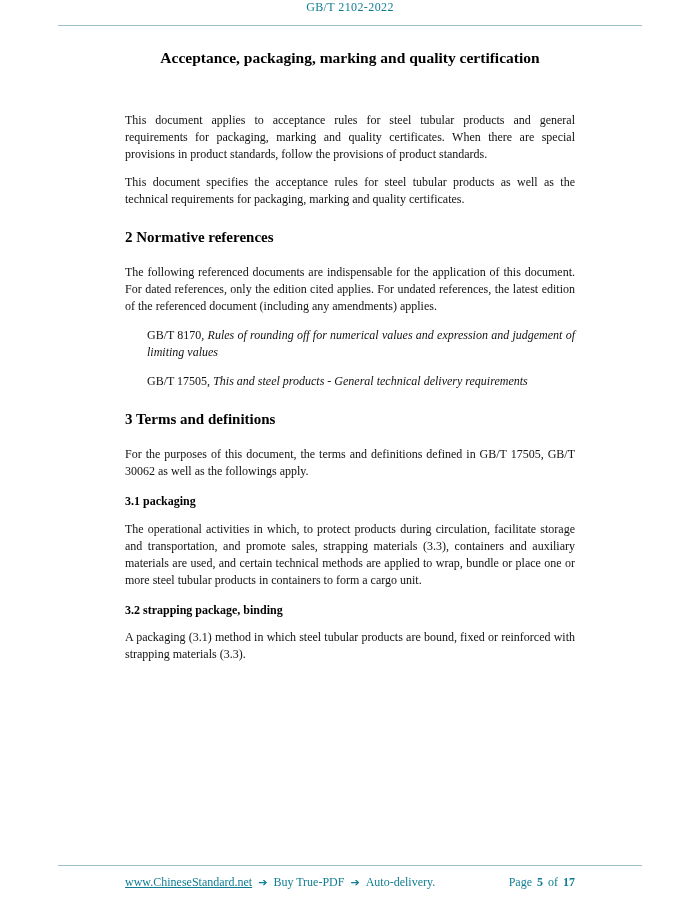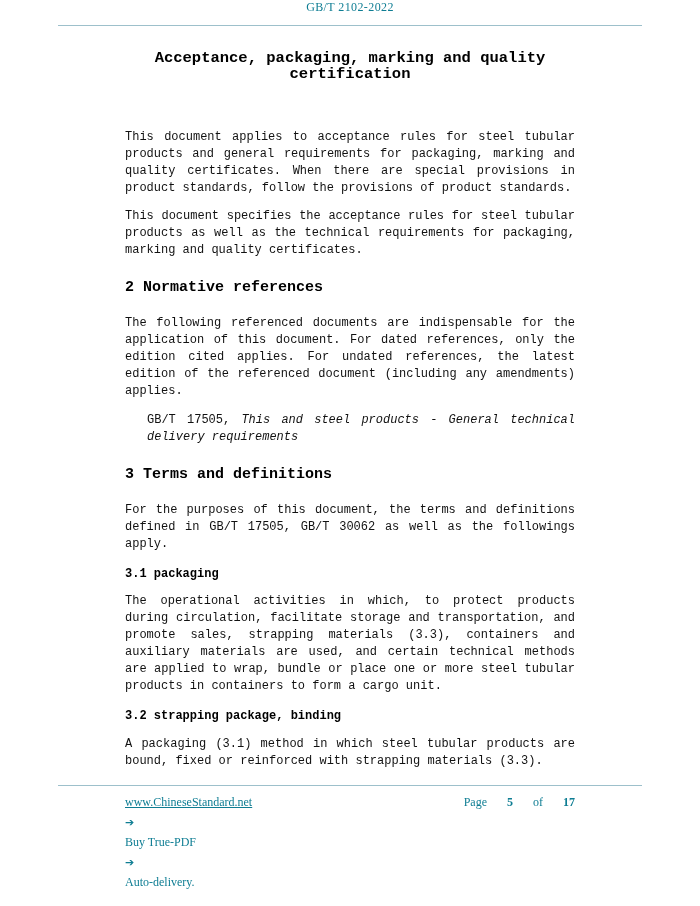--- a/index.html
+++ b/index.html
@@ -22,21 +22,21 @@
     color: var(--accent, #0e7d93);
     font-size: 12px;
     letter-spacing: 0.4px;
   }
   .rule {
     border: none;
     border-top: 1px solid var(--rule, #9dc0cb);
     margin: 10px 58px 0 58px;
   }
   
-  .content { padding: 0 125px; flex: 1 1 auto; overflow: hidden; font-family: Liberation Mono, monospace; }
+  .content { padding: 0 125px; flex: 1 1 auto; overflow: hidden; }
   .doc-title {
     margin-top: 24px;
     margin-bottom: 46px;
     text-align: center;
     font-size: 15.5px;
     font-weight: bold;
     color: #000;
   }
   .title-line { display: block; line-height: 1.05; }
   .title-line + .title-line { margin-top: 20px; }
@@ -76,28 +76,28 @@
   .footer { margin-top: auto; padding-bottom: 16px; }
   .footer .rule { margin-bottom: 9px; }
   .footer-row {
     padding: 0 125px;
     display: flex;
     justify-content: space-between;
     align-items: baseline;
     color: var(--accent, #0e7d93);
     font-size: 12px;
   }
-  .footer-left { display: flex; gap: 6px; align-items: baseline; flex-direction: column; }
+  .footer-left { display: flex; gap: 6px; align-items: baseline; }
   .footer-link {
     color: var(--accent, #0e7d93);
     text-decoration: underline;
     cursor: pointer;
   }
   .footer-arrow { font-family: "DejaVu Sans", sans-serif; font-size: 11px; }
-  .footer-right { display: flex; gap: 20px; align-items: flex-end; }
+  .footer-right { display: flex; gap: 5px; align-items: flex-end; }
   .footer-right .num { font-weight: bold; }
 </style>
 </head>
 <body>
 
 <div class="page">
 
   <div class="header">
     <div class="header-text">GB/T 2102-2022</div>
     <hr class="rule">
@@ -108,20 +108,24 @@
     <h1 class="doc-title">
       <span class="title-line">Acceptance, packaging, marking and quality certification</span>
     </h1>
 
     <p class="para">This document applies to acceptance rules for steel tubular products and general requirements for packaging, marking and quality certificates. When there are special provisions in product standards, follow the provisions of product standards.</p>
     <p class="para">This document specifies the acceptance rules for steel tubular products as well as the technical requirements for packaging, marking and quality certificates.</p>
 
     <h2 class="sec">2 Normative references</h2>
     <p class="para intro">The following referenced documents are indispensable for the application of this document. For dated references, only the edition cited applies. For undated references, the latest edition of the referenced document (including any amendments) applies.</p>
 
+    <p class="ref">
+      <span>GB/T 8170,</span>
+      <i>Rules of rounding off for numerical values and expression and judgement of limiting values</i>
+    </p>
     <p class="ref">
       <span>GB/T 17505,</span>
       <i>This and steel products - General technical delivery requirements</i>
     </p>
 
     <h2 class="sec">3 Terms and definitions</h2>
     <p class="para">For the purposes of this document, the terms and definitions defined in GB/T 17505, GB/T 30062 as well as the followings apply.</p>
 
     <h3 class="term-label">3.1 packaging</h3>
     <p class="para">The operational activities in which, to protect products during circulation, facilitate storage and transportation, and promote sales, strapping materials (3.3), containers and auxiliary materials are used, and certain technical methods are applied to wrap, bundle or place one or more steel tubular products in containers to form a cargo unit.</p>

